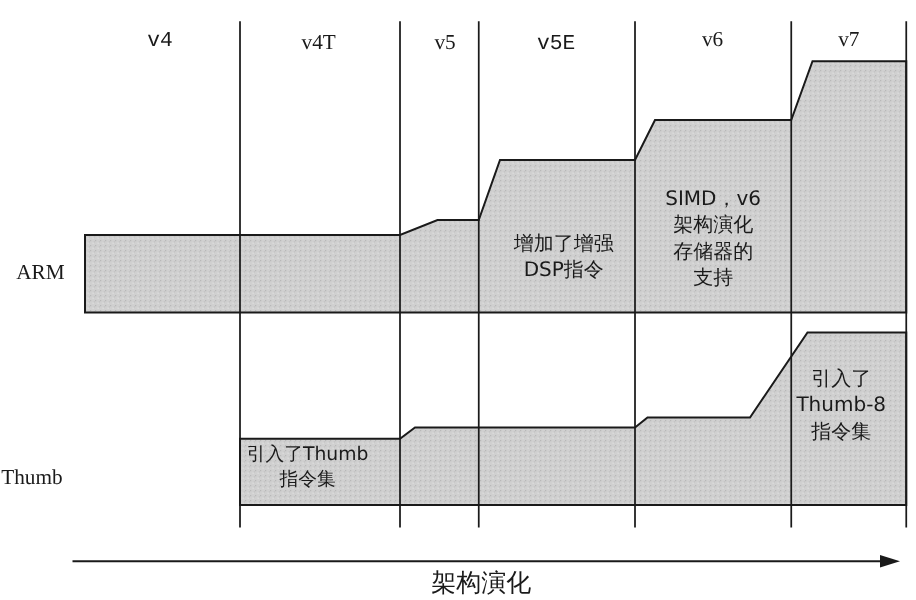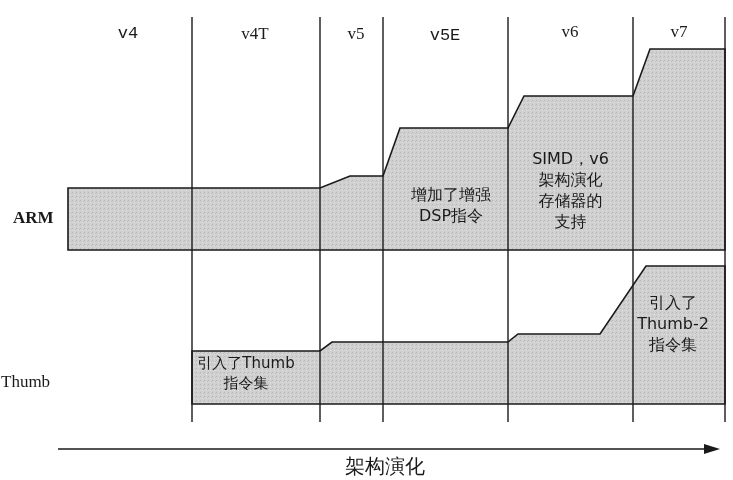--- a/index.html
+++ b/index.html
@@ -44,21 +44,21 @@
   </g>
 </svg>
 
 <div class="lbl ver" style="left:88px; top:24px;font-family:Liberation Mono, monospace;">v4</div>
 <div class="lbl ver" style="left:215px; top:24px;">v4T</div>
 <div class="lbl ver" style="left:316px; top:24px;">v5</div>
 <div class="lbl ver" style="left:405px; top:26px;font-family:Liberation Mono, monospace;">v5E</div>
 <div class="lbl ver" style="left:530px; top:22px;">v6</div>
 <div class="lbl ver" style="left:639px; top:22px;">v7</div>
 
-<div class="lbl" style="left:13px; top:208px;font-weight:bold;">ARM</div>
+<div class="lbl" style="left:13px; top:208px;">ARM</div>
 <div class="lbl" style="left:1px; top:372px; font-size:17px;">Thumb</div>
 
 <div class="note" style="left:384px; top:184px; width:134px;">
   <span class="l">增加了增强</span>
   <span class="l">DSP指令</span>
 </div>
 
 <div class="note" style="left:508px; top:110px; width:125px;margin-top:38px;">
   <span class="l">SIMD，v6</span>
   <span class="l">架构演化</span>
@@ -66,17 +66,17 @@
   <span class="l">支持</span>
 </div>
 
 <div class="note" style="left:192px; top:353px; width:108px; font-size:15px; line-height:20px;">
   <span class="l">引入了Thumb</span>
   <span class="l">指令集</span>
 </div>
 
 <div class="note" style="left:633px; top:292px; width:80px;">
   <span class="l">引入了</span>
-  <span class="l">Thumb-2</span>
+  <span class="l">Thumb-8</span>
   <span class="l">指令集</span>
 </div>
 
 <div class="note" style="left:330px; top:456px; width:110px; font-size:20px;">架构演化</div>
 
 </body></html>

